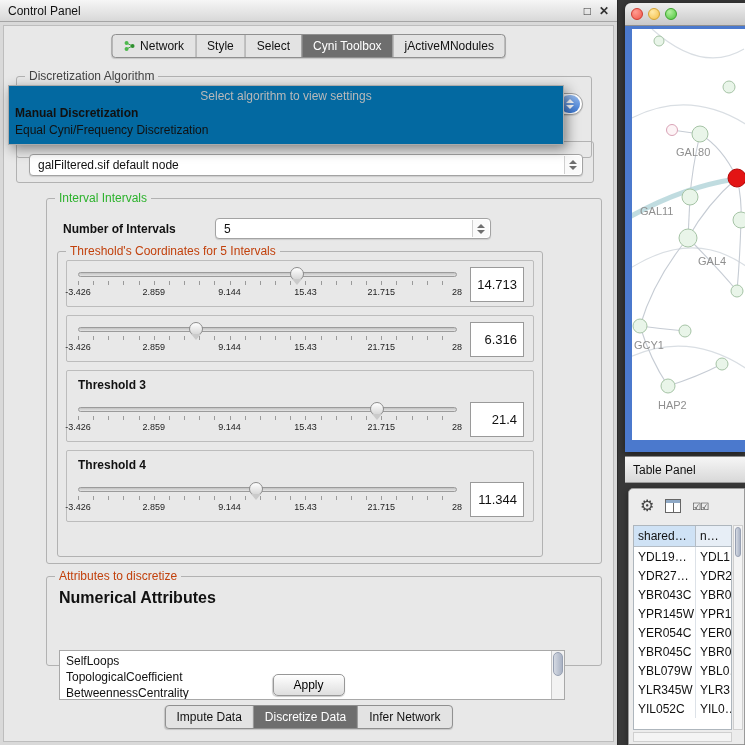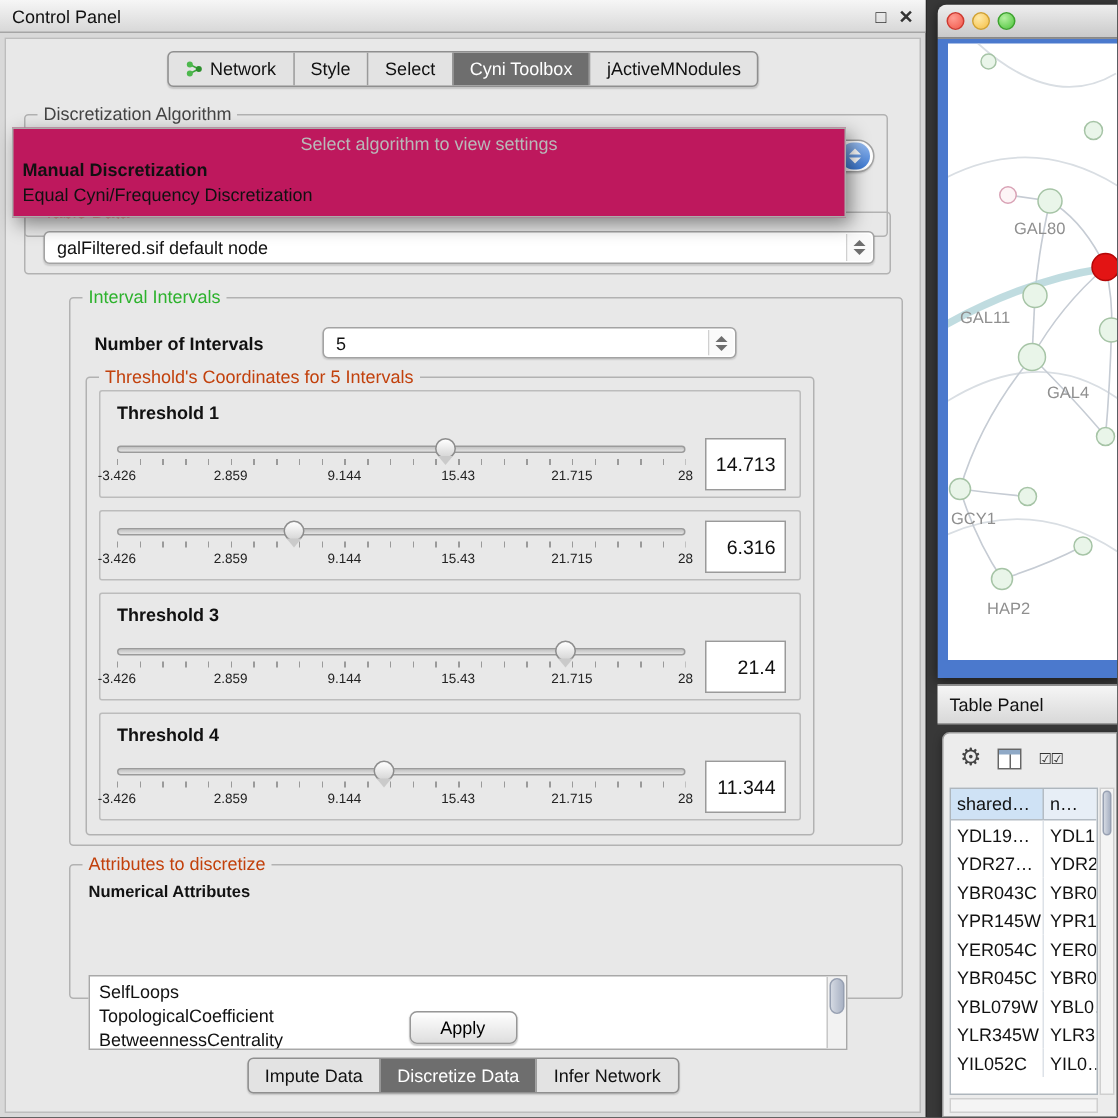--- a/index.html
+++ b/index.html
@@ -31,40 +31,40 @@
   
   .combo{position:absolute;background:#fff;border:1px solid #a3a3a3;border-radius:4px;height:22px;display:flex;align-items:center;font-size:12px;padding:0 26px 0 8px;box-shadow:0 1px 1px rgba(0,0,0,.12);}
   .stepper{position:absolute;right:1px;top:1px;bottom:1px;width:17px;border-left:1px solid #d0d0d0;display:flex;flex-direction:column;align-items:center;justify-content:center;gap:2px;background:#fafafa;border-radius:0 3px 3px 0;}
   .arr-up{width:0;height:0;border-left:4px solid transparent;border-right:4px solid transparent;border-bottom:4px solid #6e6e6e;}
   .arr-dn{width:0;height:0;border-left:4px solid transparent;border-right:4px solid transparent;border-top:4px solid #6e6e6e;}
   .capsule{position:absolute;right:2px;top:1px;bottom:1px;width:20px;border-radius:10px;background:linear-gradient(#95bbf0,#3d79d3);display:flex;flex-direction:column;align-items:center;justify-content:center;gap:2px;}
   .capsule .arr-up{border-bottom-color:#fff;}
   .capsule .arr-dn{border-top-color:#fff;}
 
   
-  .dd{position:absolute;left:4px;top:59px;width:556px;background:#be185d;border:1px solid #ababab;box-shadow:3px 4px 12px rgba(0,0,0,.45);z-index:9;padding-bottom:5px;}
+  .dd{position:absolute;left:4px;top:59px;width:556px;background:#0369a1;border:1px solid #ababab;box-shadow:3px 4px 12px rgba(0,0,0,.45);z-index:9;padding-bottom:5px;}
   .dd-prompt{color:#b9b9b9;text-align:center;font-size:12px;padding:3px 0 2px;}
   .dd-opt{font-size:12px;padding:1px 6px;line-height:15px;}
   .dd-opt.first{font-weight:bold;}
 
   
   .tpanel{border:1px solid #bcbcbc;border-radius:2px;margin:8px 8px 0;padding:6px 9px 4px;}
   .tlabel{font-weight:bold;font-size:12px;margin:1px 0 10px 2px;}
   .trow{display:flex;align-items:center;gap:11px;}
   .sliderzone{flex:1;}
   .strack{position:relative;height:5px;background:linear-gradient(#c2c2c2,#e4e4e4);border:1px solid #9b9b9b;border-radius:3px;margin:0 2px;}
   .sthumb{position:absolute;top:-6px;width:14px;height:14px;margin-left:-7px;background:linear-gradient(#ffffff,#d4d4d4);border:1px solid #8d8d8d;border-radius:7px;z-index:2;}
   .sthumb::after{content:"";position:absolute;top:11px;left:1px;border-left:5px solid transparent;border-right:5px solid transparent;border-top:6px solid #cacaca;}
   .sticks{height:4px;margin:4px 2px 0;background:repeating-linear-gradient(90deg,#9a9a9a 0 1px,transparent 1px 4%);}
   .slabels{position:relative;height:11px;font-size:9px;color:#222;margin:2px 2px 0;}
   .slabels span{position:absolute;transform:translateX(-50%);white-space:nowrap;}
   .vbox{width:54px;height:35px;background:#fff;border:1px solid #9a9a9a;display:flex;align-items:center;justify-content:flex-end;padding:0 6px;font-size:13px;flex:none;}
 
   
-  .attr-label{position:absolute;left:12px;top:12px;font-weight:bold;font-size:11px;}
+  .attr-label{position:absolute;left:12px;top:12px;font-weight:bold;font-size:16px;}
   .attr-list{position:absolute;left:12px;top:32px;width:506px;height:50px;background:#fff;border:1px solid #a8a8a8;overflow:hidden;font-size:12px;padding:2px 6px;line-height:16px;margin-top:41px;}
   .list-scroll{position:absolute;right:0;top:0;bottom:0;width:13px;background:#f2f2f2;border-left:1px solid #c8c8c8;}
   .list-thumb{position:absolute;top:1px;left:1px;right:1px;height:24px;background:linear-gradient(90deg,#d4d9e2,#a9b2c4);border:1px solid #97a0b2;border-radius:6px;}
 
   .apply-btn{position:absolute;left:50%;transform:translateX(-50%);top:648px;padding:3px 20px;font-size:12px;border:1px solid #979797;border-radius:5px;background:linear-gradient(#ffffff,#dedede);box-shadow:0 1px 1px rgba(0,0,0,.2);}
 
   
   .network-window{position:absolute;left:625px;top:3px;width:120px;height:449px;border-radius:6px 0 0 0;overflow:hidden;box-shadow:0 2px 8px rgba(0,0,0,.5);}
   .nw-titlebar{height:23px;background:linear-gradient(#eeeeee,#c9c9c9);border-bottom:1px solid #8f8f8f;display:flex;align-items:center;padding:0 6px;}
   .tl{width:12px;height:12px;border-radius:50%;margin-right:5px;flex:none;}
@@ -169,21 +169,20 @@
           <span class="stepper">
               <span class="arr-up"></span>
               <span class="arr-dn"></span>
             </span>
         </div>
 
         <div class="group" style="left:10px;top:52px;width:486px;height:306px;">
           <span class="gtitle blue">Threshold's Coordinates for 5 Intervals</span>
 
           <div class="tpanel">
-            <div class="tlabel">Threshold 1</div>
             <div class="trow">
               <div class="sliderzone">
                 <div class="strack">
                   <div class="sthumb" style="left: 57.7%;"></div>
                 </div>
                 <div class="sticks"></div>
                 <div class="slabels">
                   <span style="left:0%">-3.426</span>
                   <span style="left:20%">2.859</span>
                   <span style="left:40%">9.144</span>

